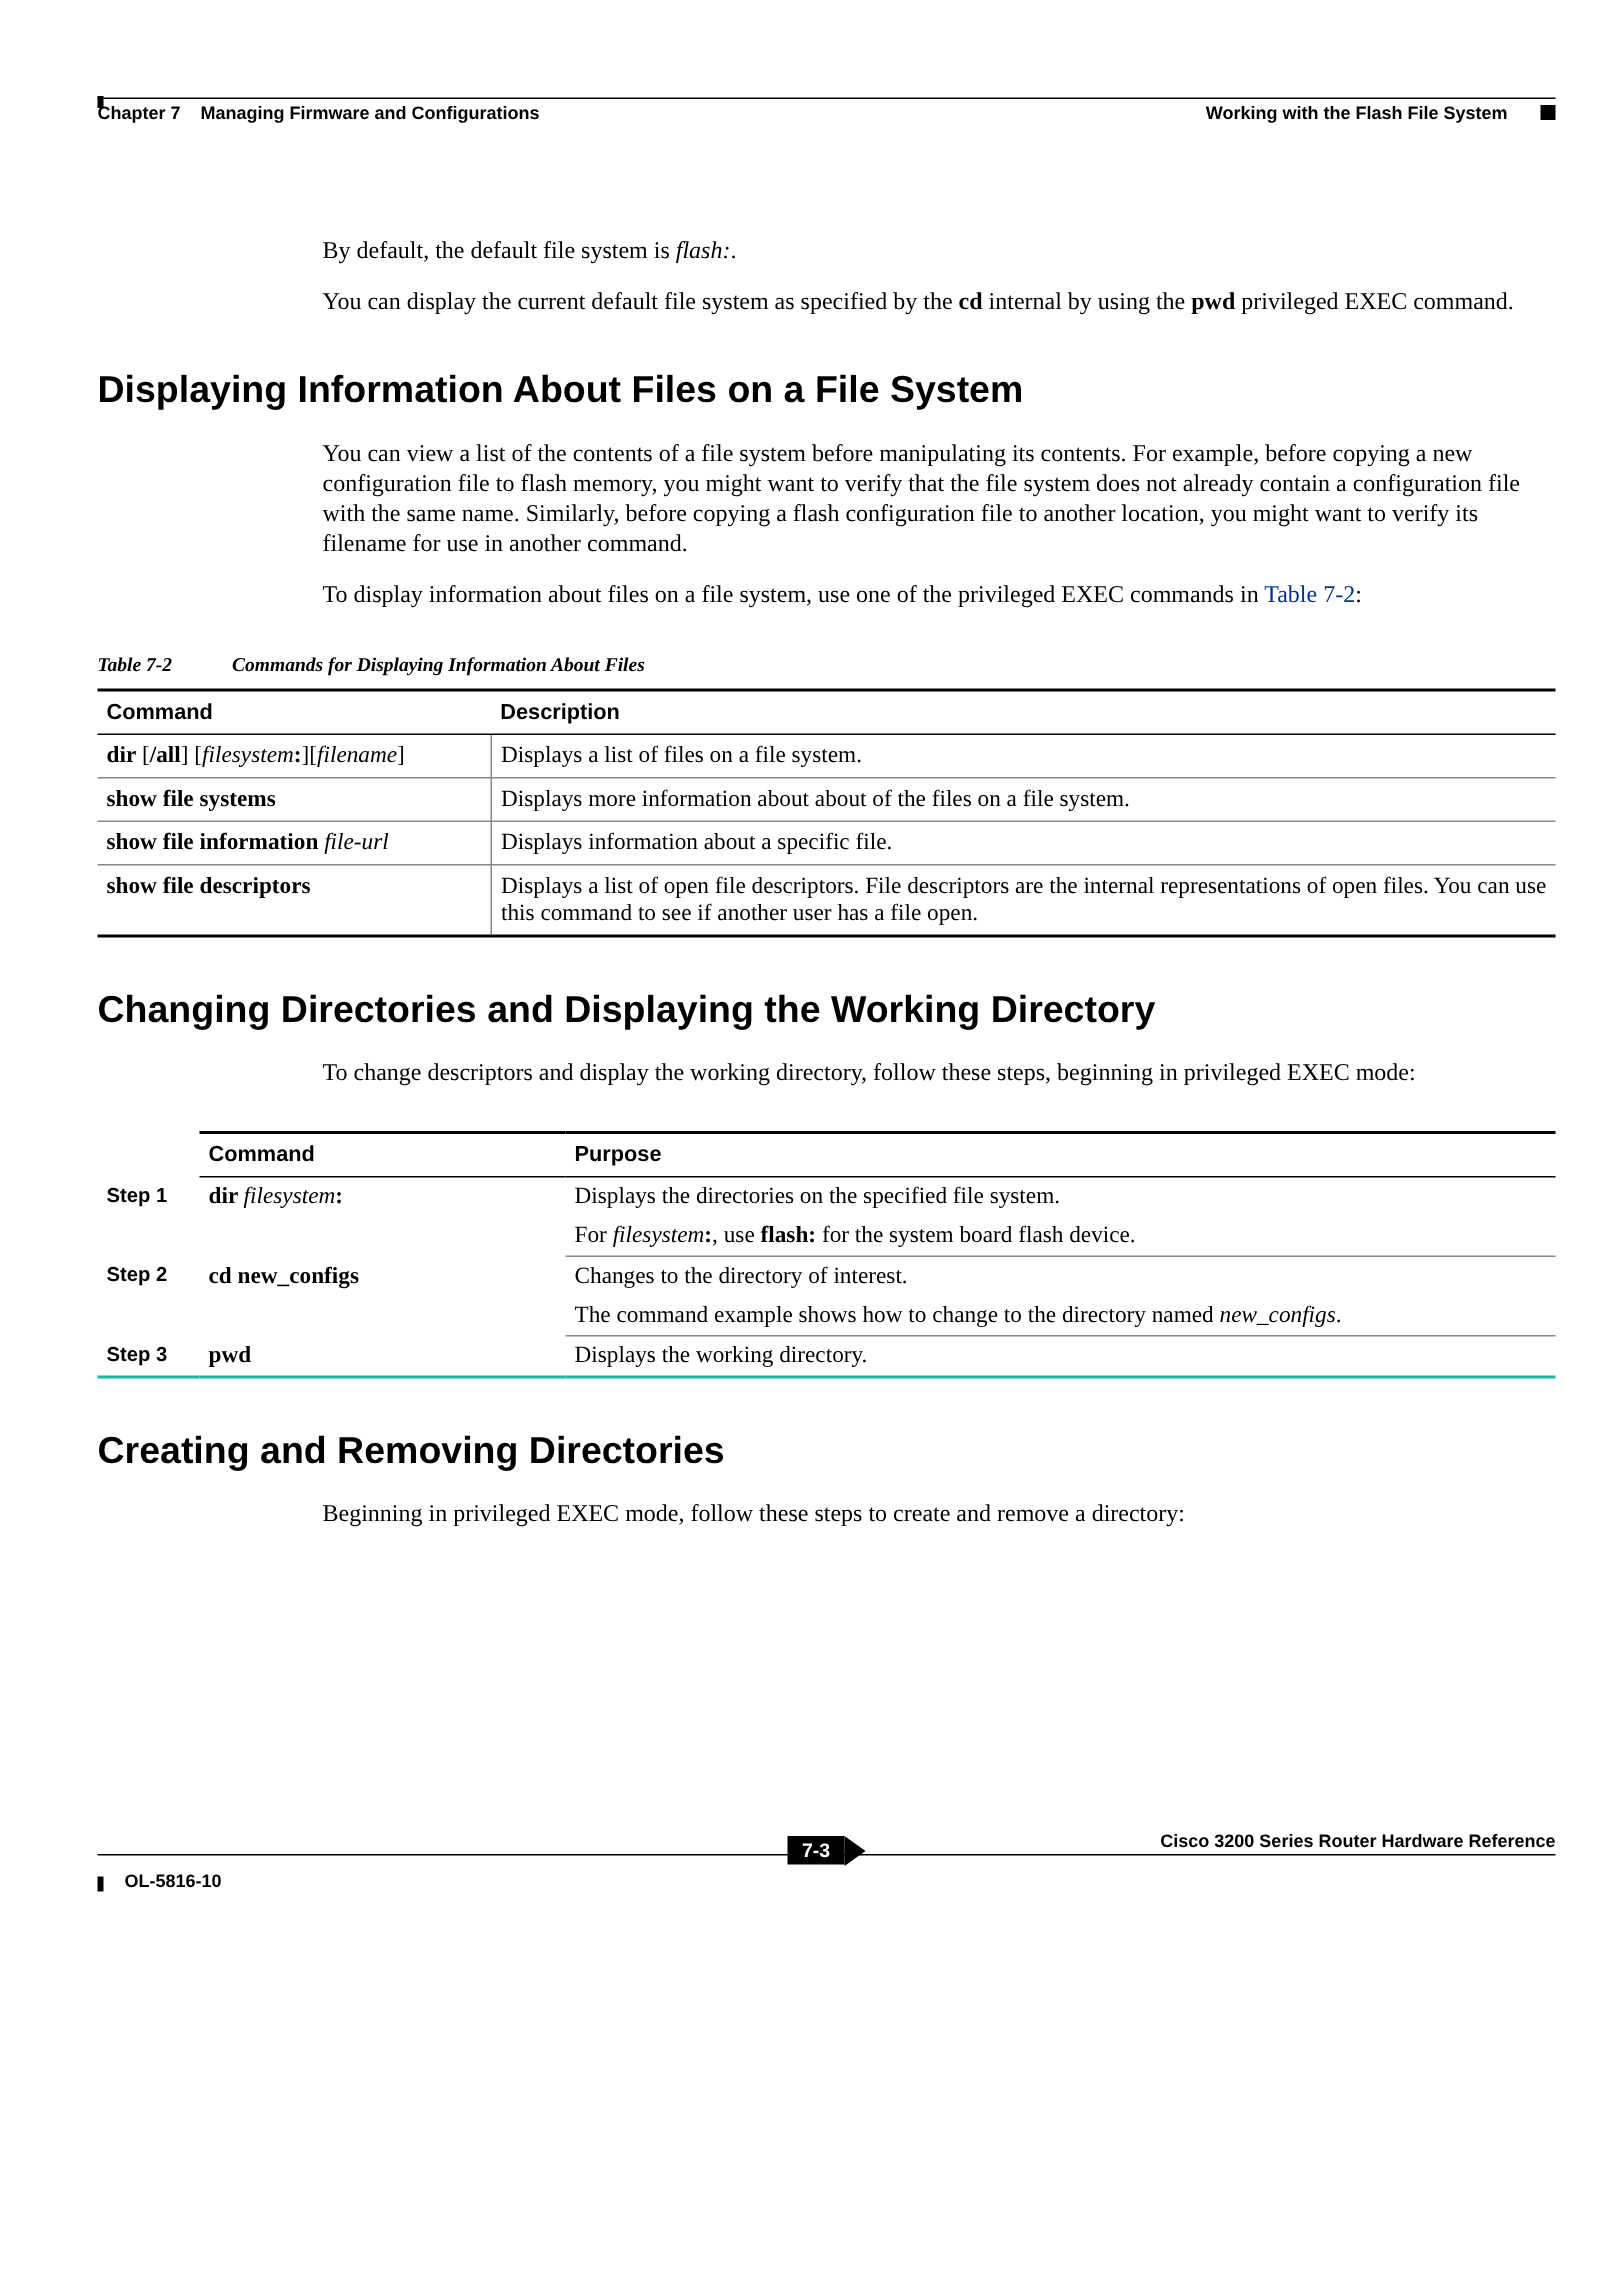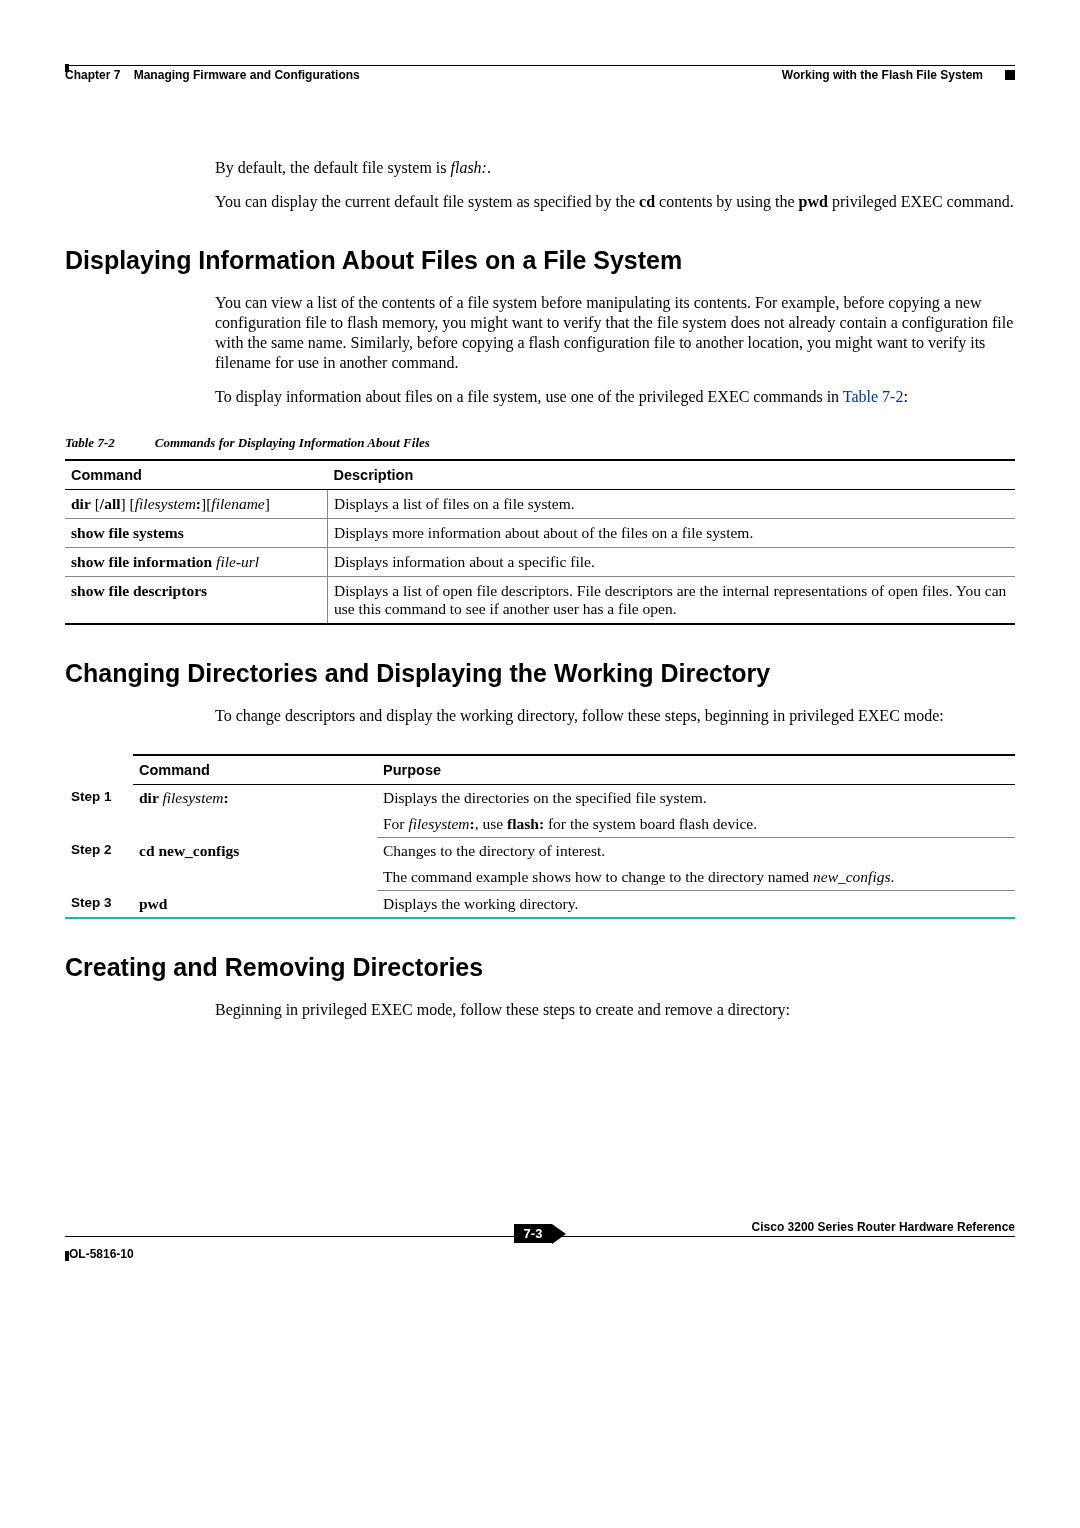--- a/index.html
+++ b/index.html
@@ -4,21 +4,21 @@
 <style>
   body {
     margin: 0;
     padding: 0;
     background: #fff;
     font-family: "Times New Roman", Times, serif;
     color: #000;
     width: 1080px;
   }
   .page {
-    padding: 65px 65px 40px 65px;
+    padding: 65px 43px 40px 65px;
     box-sizing: border-box;
   }
   .top-rule {
     border-top: 1.5px solid #000;
     position: relative;
     height: 0;
     margin-left: 0;
   }
   .top-rule .tick-left {
     position: absolute;
@@ -161,21 +161,21 @@
     justify-content: space-between;
     align-items: center;
     margin-top: 4px;
   }
   .footer-ol {
     font-family: Arial, Helvetica, sans-serif;
     font-weight: bold;
     font-size: 12px;
     display: flex;
     align-items: flex-end;
-    gap: 0;
+    gap: 14px;
   }
   .footer-ol .tick { width:4px; height:10px; background:#000; display:inline-block; }
   .page-badge {
     background:#000; color:#fff;
     font-family: Arial, Helvetica, sans-serif;
     font-weight: bold; font-size: 13px;
     padding: 2px 10px;
     position: relative;
   }
   .page-badge::after {
@@ -208,21 +208,21 @@
     </div>
   </div>
 
   <div class="spacer-top"></div>
 
   <div class="body-indent">
     <p class="para">
       <span>By default, the default file system is </span><span class="italic">flash:</span><span>.</span>
     </p>
     <p class="para">
-      <span>You can display the current default file system as specified by the </span><span class="bold">cd</span><span> contents by using the </span><span class="bold">pwd</span><span> privileged EXEC command.</span>
+      <span>You can display the current default file system as specified by the </span><span class="bold">cd</span><span> internal by using the </span><span class="bold">pwd</span><span> privileged EXEC command.</span>
     </p>
   </div>
 
   <h2 class="section">Displaying Information About Files on a File System</h2>
 
   <div class="body-indent">
     <p class="para">You can view a list of the contents of a file system before manipulating its contents. For example, before copying a new configuration file to flash memory, you might want to verify that the file system does not already contain a configuration file with the same name. Similarly, before copying a flash configuration file to another location, you might want to verify its filename for use in another command.</p>
     <p class="para">
       <span>To display information about files on a file system, use one of the privileged EXEC commands in </span><span class="link">Table 7-2</span><span>:</span>
     </p>

